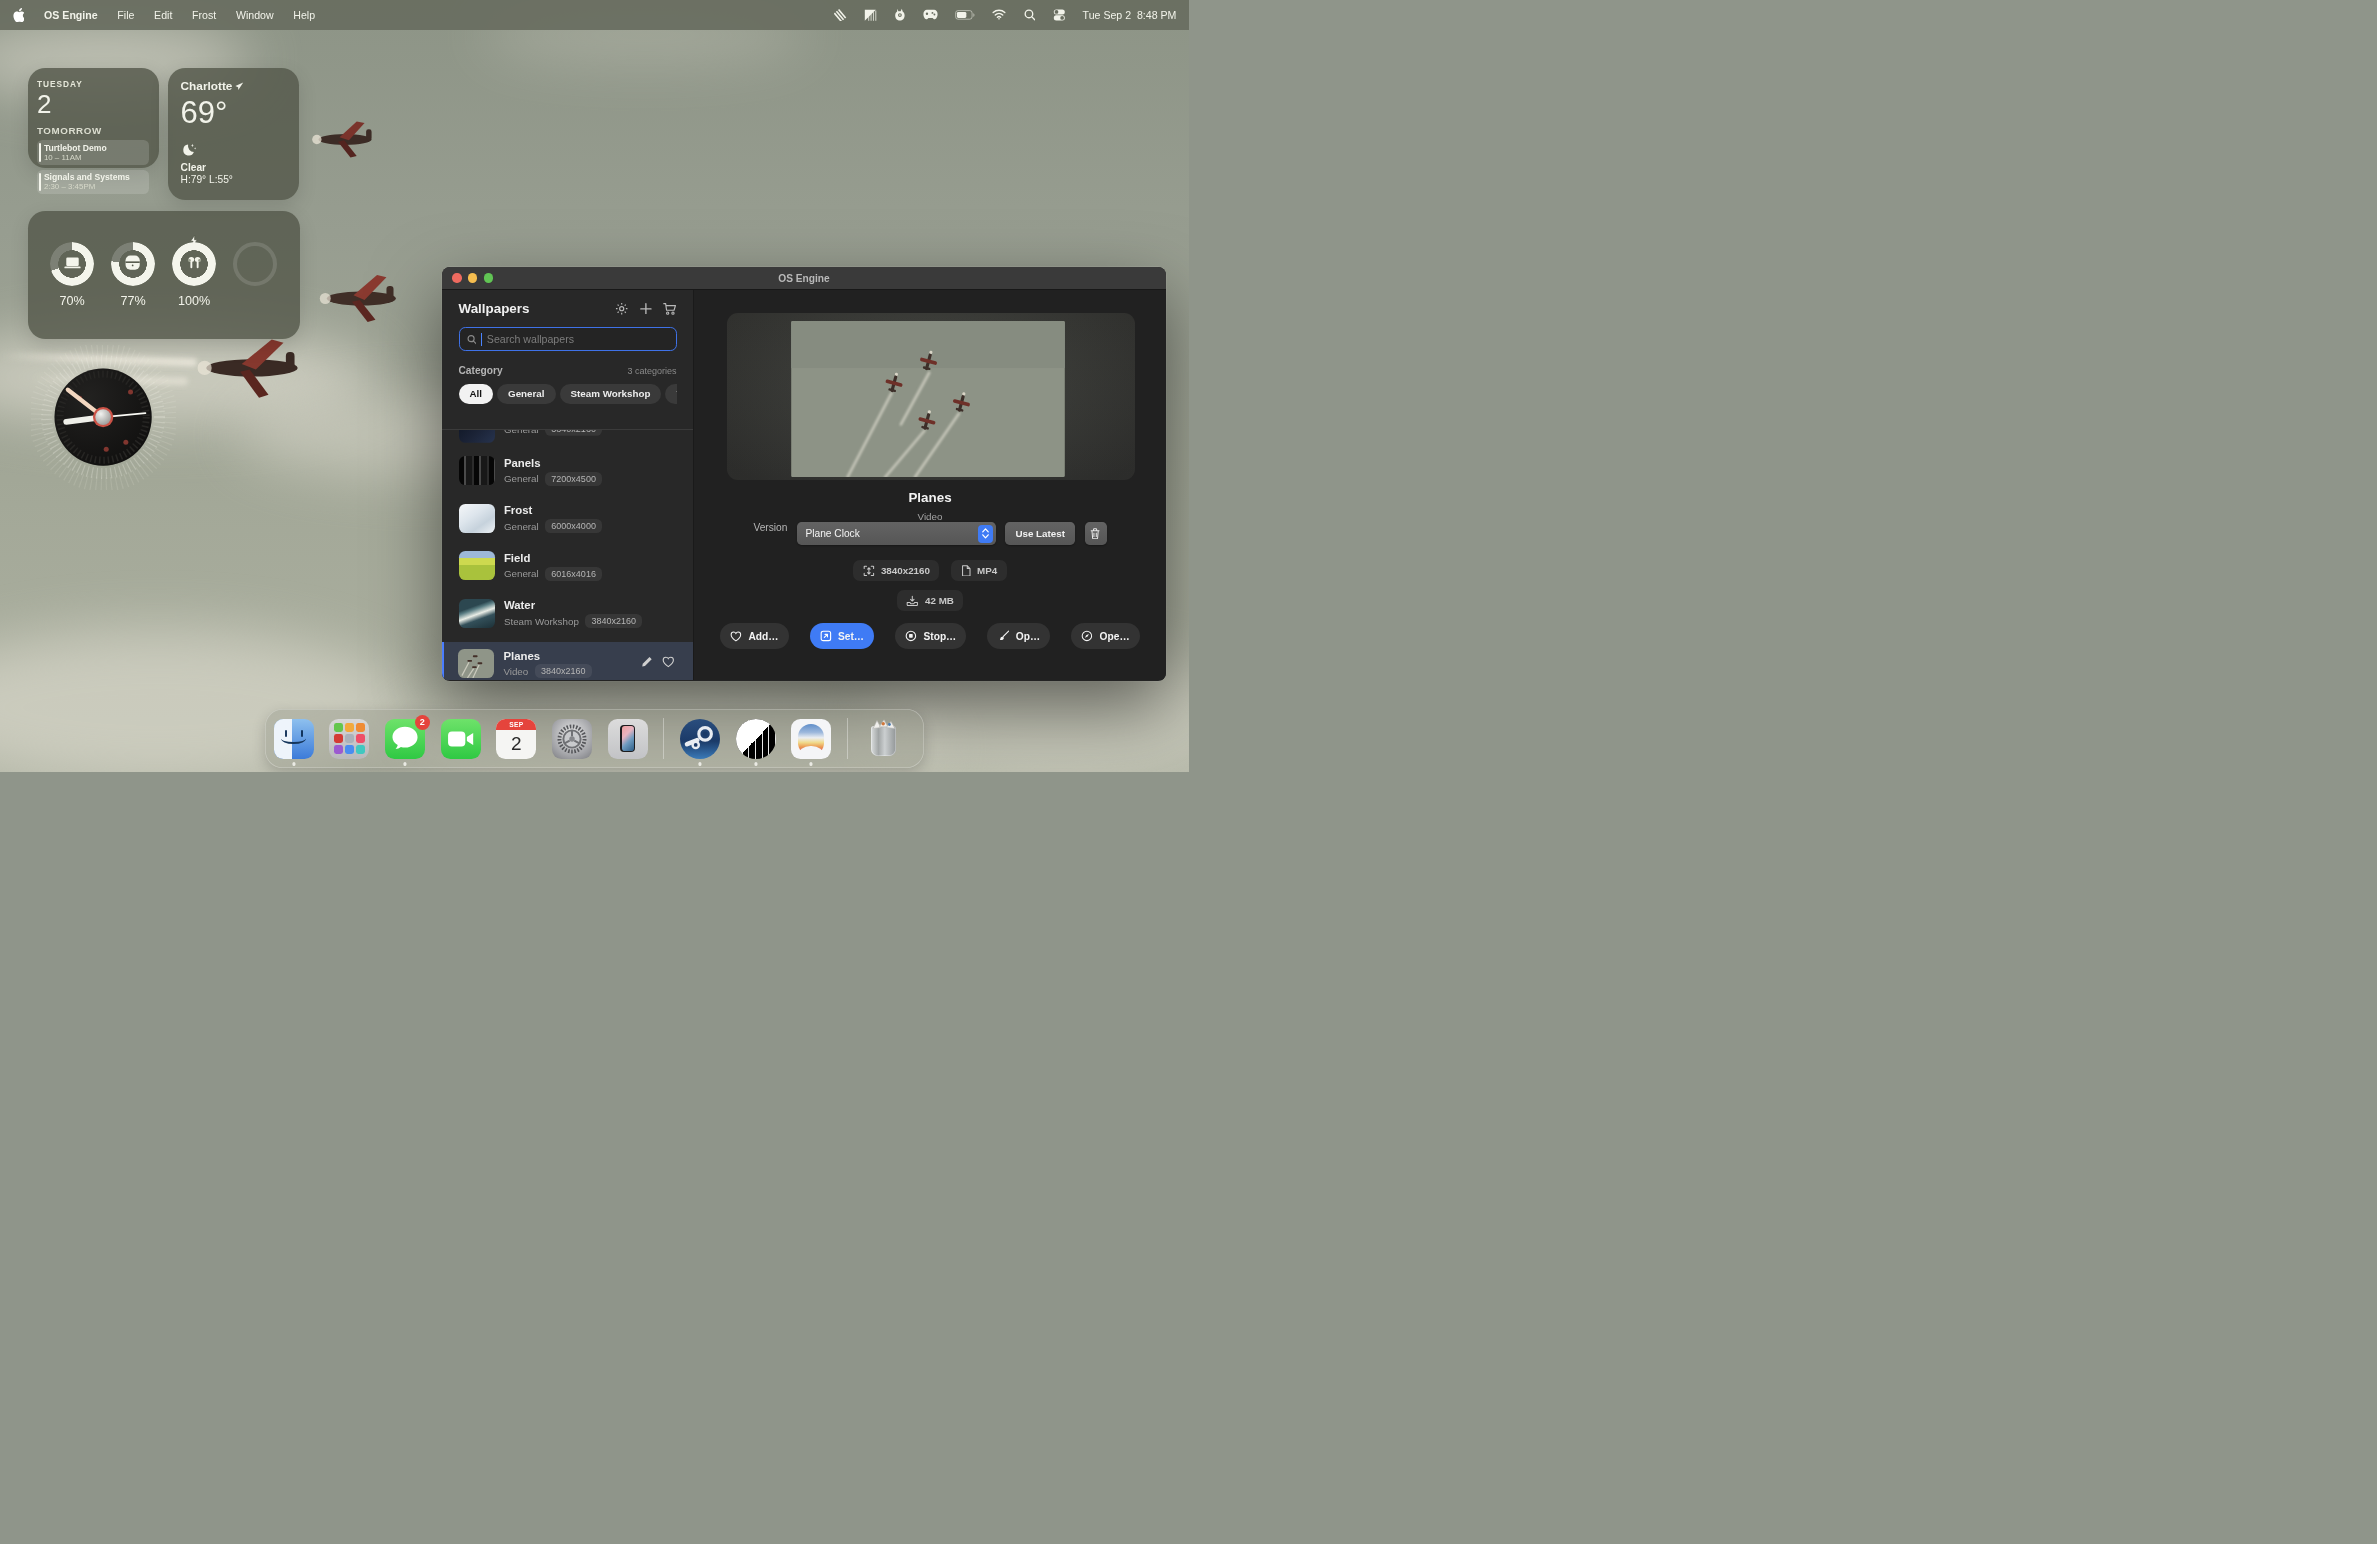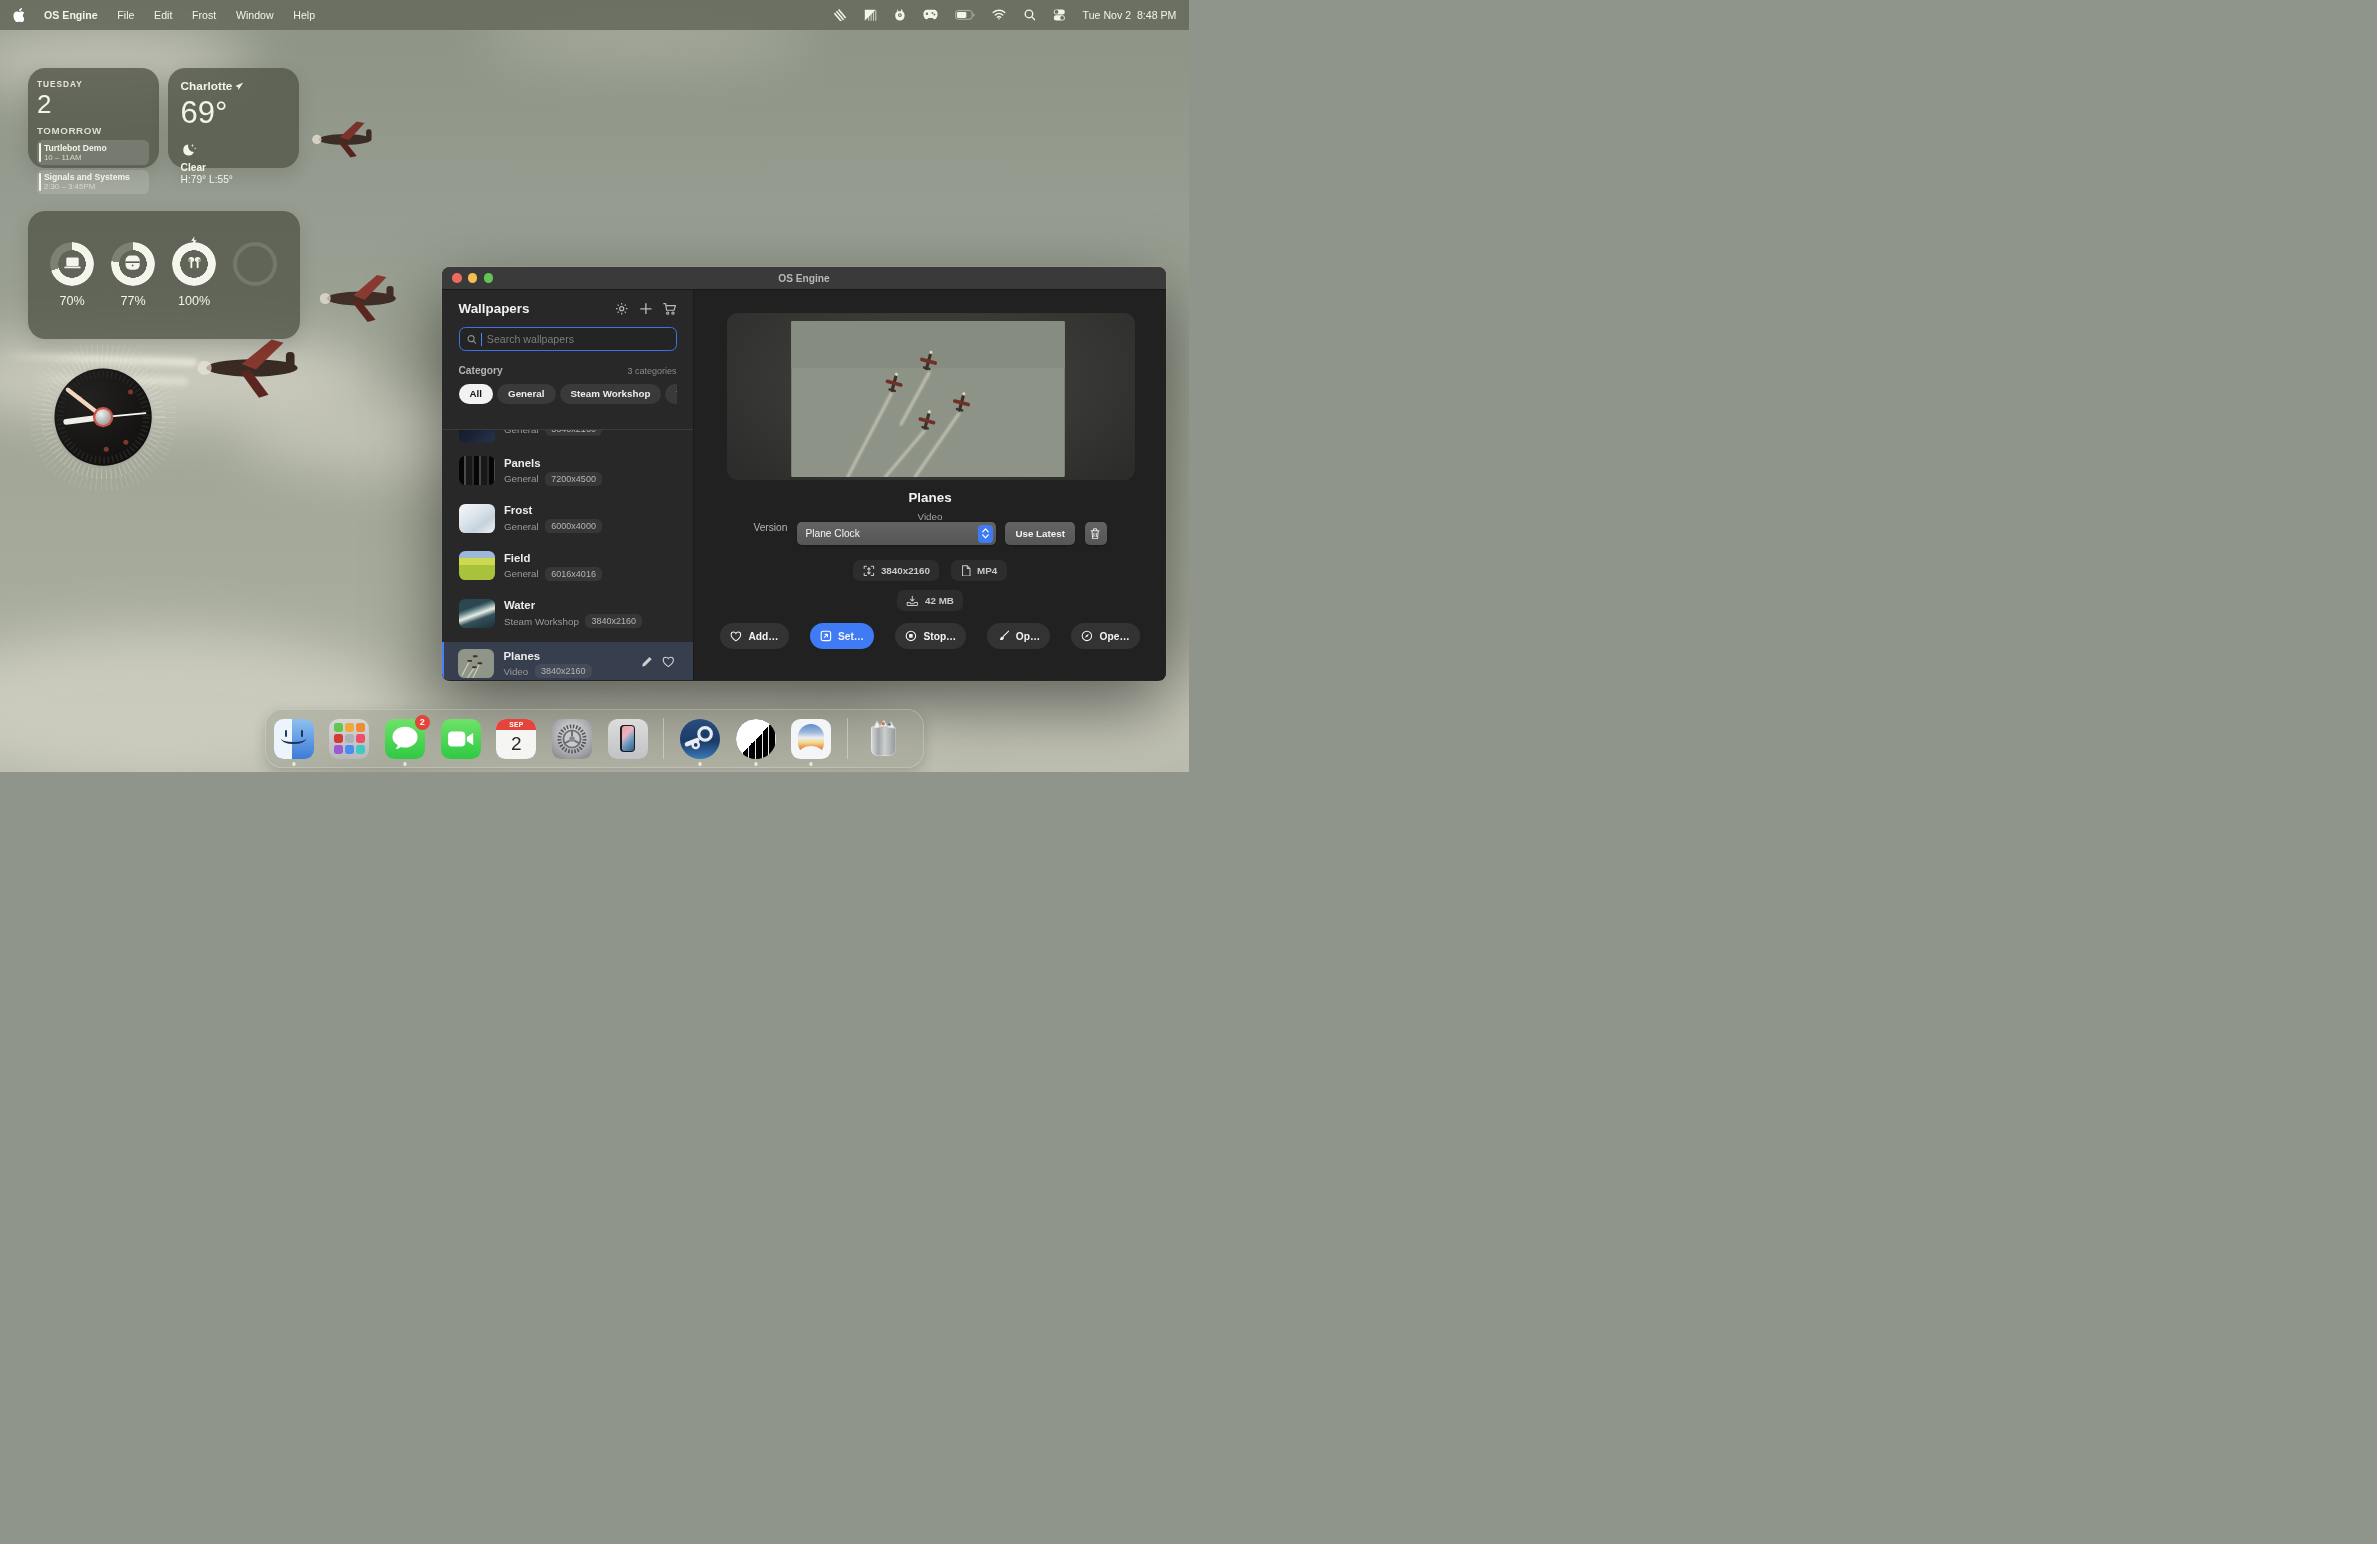--- a/index.html
+++ b/index.html
@@ -28,21 +28,21 @@
   .widget { position:absolute; background:rgba(84,88,74,.82); border-radius:17.3px; color:#f2f3ea; box-shadow:0 6.3px 19px rgba(0,0,0,.12); }
   .w-cal { left:27.5px; top:68px; width:131px; height:100px; padding:11px 9.4px; }
   .w-cal .wk { font-size:8.3px; font-weight:bold; letter-spacing:.12em; color:#e6e8da; }
   .w-cal .day { font-size:26px; font-weight:300; margin:0 0 4.7px; }
   .w-cal .tom { font-size:9.8px; font-weight:bold; letter-spacing:.06em; color:#dcded0; margin-bottom:4.7px; }
   .event { background:rgba(255,255,255,.15); border-radius:5.5px; padding:2.4px 4.7px 3.1px 7px; margin-bottom:4.7px; position:relative; }
   .event::before { content:""; position:absolute; left:2.4px; top:3.1px; bottom:3.1px; width:2px; border-radius:1.6px; background:#f4f5ec; }
   .event .et { font-size:8.6px; font-weight:bold; }
   .event .eh { font-size:7.9px; color:#d6d8c9; }
 
-  .w-weather { left:168px; top:68px; width:131px; height:100px; padding:11px 12.6px; }
+  .w-weather { left:168px; top:68px; width:131px; height:132px; padding:11px 12.6px; }
   .w-weather .city { font-size:11.8px; font-weight:bold; display:flex; align-items:center; gap:3.1px; }
   .w-weather .temp { font-size:31px; font-weight:300; margin-top:1.6px; }
   .w-weather .moon { margin-top:12.6px; font-size:11.8px; }
   .w-weather .cond { font-size:10.2px; font-weight:600; margin-top:0.8px; }
   .w-weather .hilo { font-size:10.2px; margin-top:0.8px; }
 
   .w-batt { left:27.5px; top:211px; width:272px; height:128px; display:flex; align-items:center; justify-content:space-around; padding:0 14px; }
   .ring-col { display:flex; flex-direction:column; align-items:center; gap:7.9px; position:relative; }
   .ring { width:44px; height:44px; border-radius:50%; position:relative; display:flex; align-items:center; justify-content:center; }
   .ring .arc { position:absolute; inset:0; border-radius:50%;
@@ -232,21 +232,21 @@
         </svg>
     </span>
     <span class="mb-status">
       <svg width="12.6" height="11.8" viewBox="0 0 16 15">
           <rect x="1" y="0.5" width="14" height="6.4" rx="3.2" fill="#f2f3ea"></rect>
           <circle cx="4.4" cy="3.7" r="2.4" fill="#686d5f"></circle>
           <rect x="1" y="8.1" width="14" height="6.4" rx="3.2" fill="#f2f3ea"></rect>
           <circle cx="11.6" cy="11.3" r="2.4" fill="#686d5f"></circle>
         </svg>
     </span>
-    <span class="mb-clock">Tue Nov 2  8:48 PM</span>
+    <span class="mb-clock">Tue Sep 2  8:48 PM</span>
   </div>
 </div>
 
 <div class="widget w-cal">
   <div class="wk">TUESDAY</div>
   <div class="day">2</div>
   <div class="tom">TOMORROW</div>
   <div class="event">
     <div class="et">Turtlebot Demo</div>
     <div class="eh">10 – 11AM</div>

